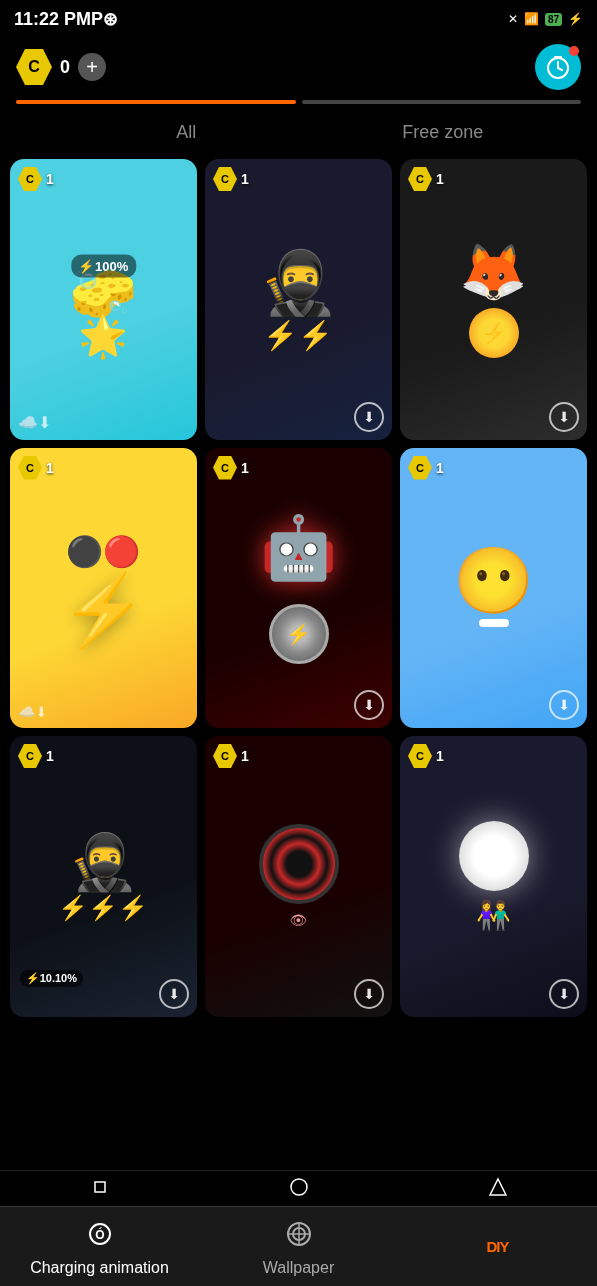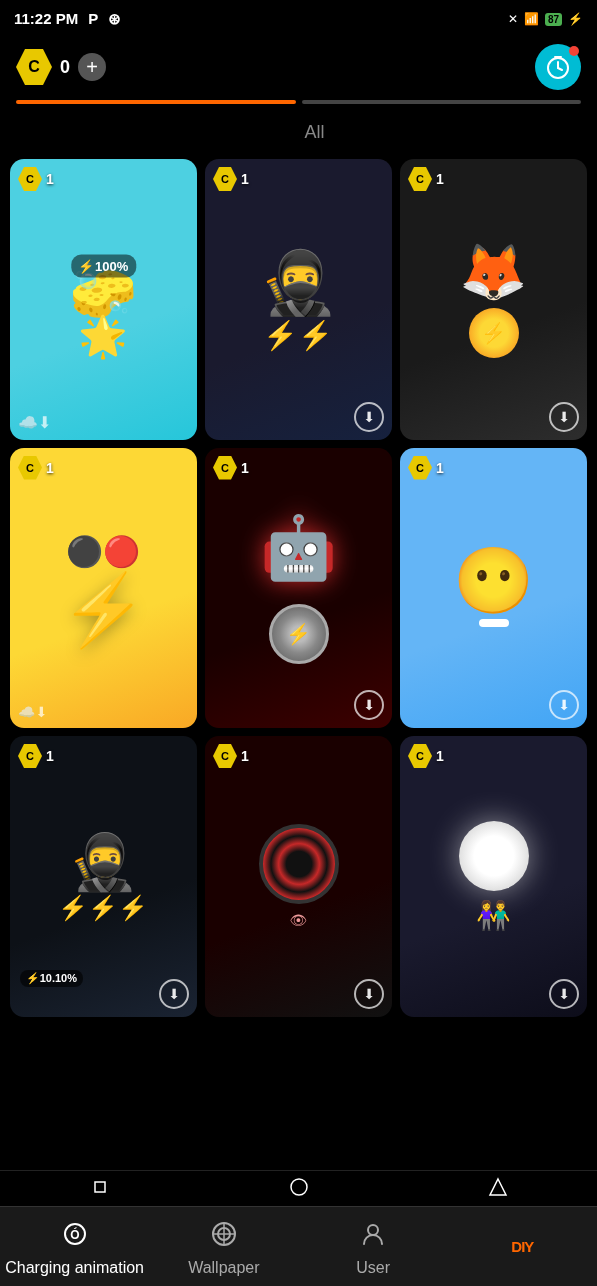--- a/index.html
+++ b/index.html
@@ -17,23 +17,23 @@
     .status-bar {
       display: flex;
       align-items: center;
       justify-content: space-between;
       padding: 6px 14px 4px;
       background: #000;
       height: 36px;
     }
     .status-left {
       display: flex;
-      align-items: flex-start;
-      gap: 10px;
-      font-size: 15px;
+      align-items: center;
+      gap: 0;
+      font-size: 18px;
       font-weight: 600;
     }
     .status-right {
       display: flex;
       align-items: center;
       gap: 6px;
       font-size: 12px;
     }
     .battery-icon {
       display: inline-flex;
@@ -384,20 +384,23 @@
 
 <div class="tab-indicator-bar">
   <div class="tab-bar-item tab-bar-active"></div>
   <div class="tab-bar-item tab-bar-inactive"></div>
 </div>
 
 <div class="category-tabs">
   <div class="cat-tab">
     <span>All</span>
   </div>
+  <div class="cat-tab">
+    <span>Free zone</span>
+  </div>
 </div>
 
 <div class="grid">
 
   <div class="card bg-spongebob">
     <div class="card-visual">
       <div style="font-size:55px; margin-top:20px;">🧽</div>
       <div style="font-size:40px; margin-top:-10px;">🌟</div>
     </div>
     <div class="coin-badge">
@@ -526,29 +529,20 @@
       <svg width="28" height="28" viewBox="0 0 28 28" fill="none">
         <circle cx="14" cy="14" r="11" stroke="#aaa" stroke-width="2"></circle>
         <circle cx="14" cy="14" r="6" stroke="#aaa" stroke-width="2"></circle>
         <line x1="14" y1="3" x2="14" y2="25" stroke="#aaa" stroke-width="1.5"></line>
         <line x1="3" y1="14" x2="25" y2="14" stroke="#aaa" stroke-width="1.5"></line>
       </svg>
     </div>
     <span class="nav-label">Wallpaper</span>
   </div>
   <div class="nav-item">
-    <div class="nav-icon">
-      <svg width="28" height="28" viewBox="0 0 28 28" fill="none">
-        <circle cx="14" cy="10" r="5" stroke="#aaa" stroke-width="2"></circle>
-        <path d="M5 24c0-4.97 4.03-9 9-9s9 4.03 9 9" stroke="#aaa" stroke-width="2" stroke-linecap="round"></path>
-      </svg>
-    </div>
-    <span class="nav-label">User</span>
-  </div>
-  <div class="nav-item">
     <div class="nav-icon-diy">DIY</div>
     <span class="nav-label"></span>
   </div>
 </div>
 
 <div class="sys-nav" style="bottom:80px; position:fixed; background:#000; width:597px; height:36px; display:flex; align-items:center; justify-content:space-around; border-top:1px solid #222;">
   <div class="sys-nav-btn">
     <svg width="20" height="20" viewBox="0 0 20 20">
         <rect x="5" y="5" width="10" height="10" stroke="#fff" stroke-width="1.5" fill="none"></rect>
       </svg>

